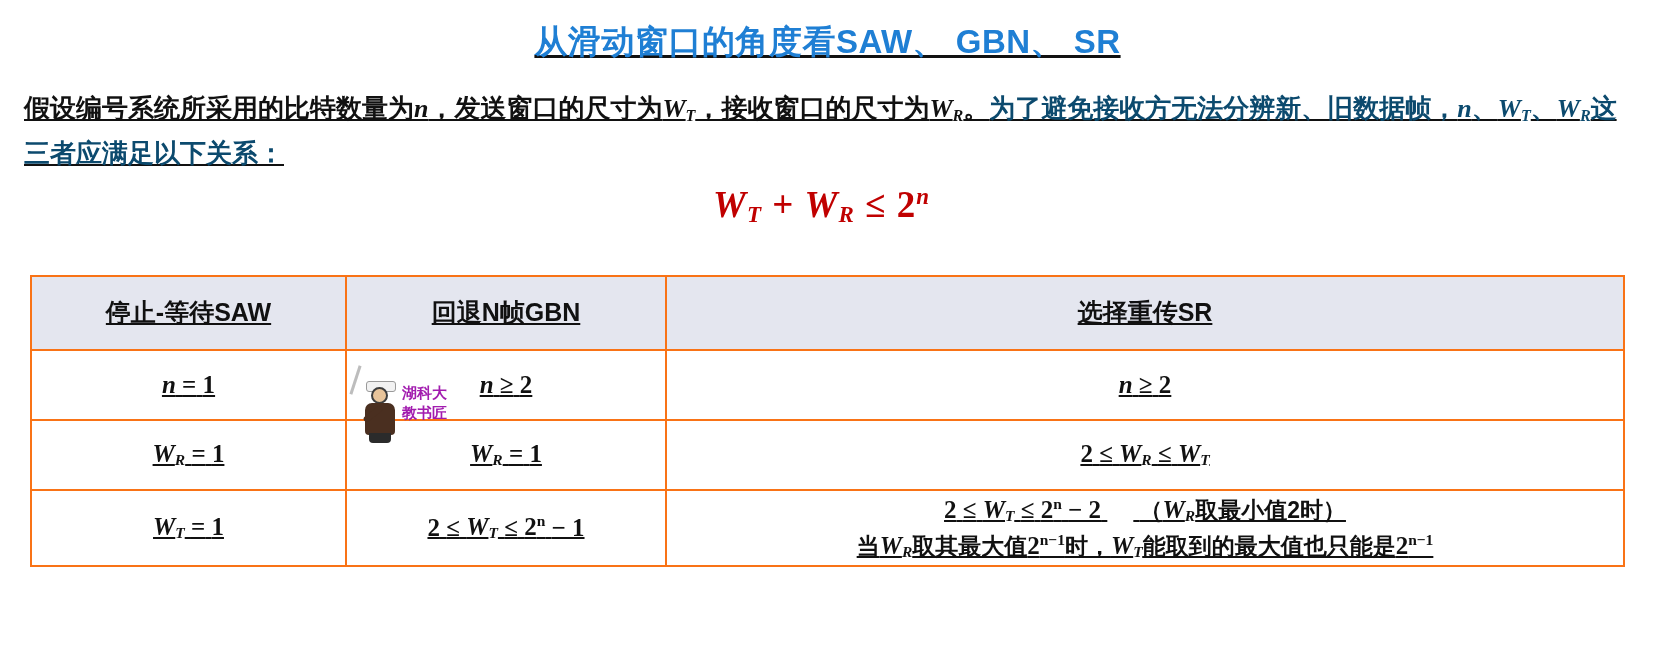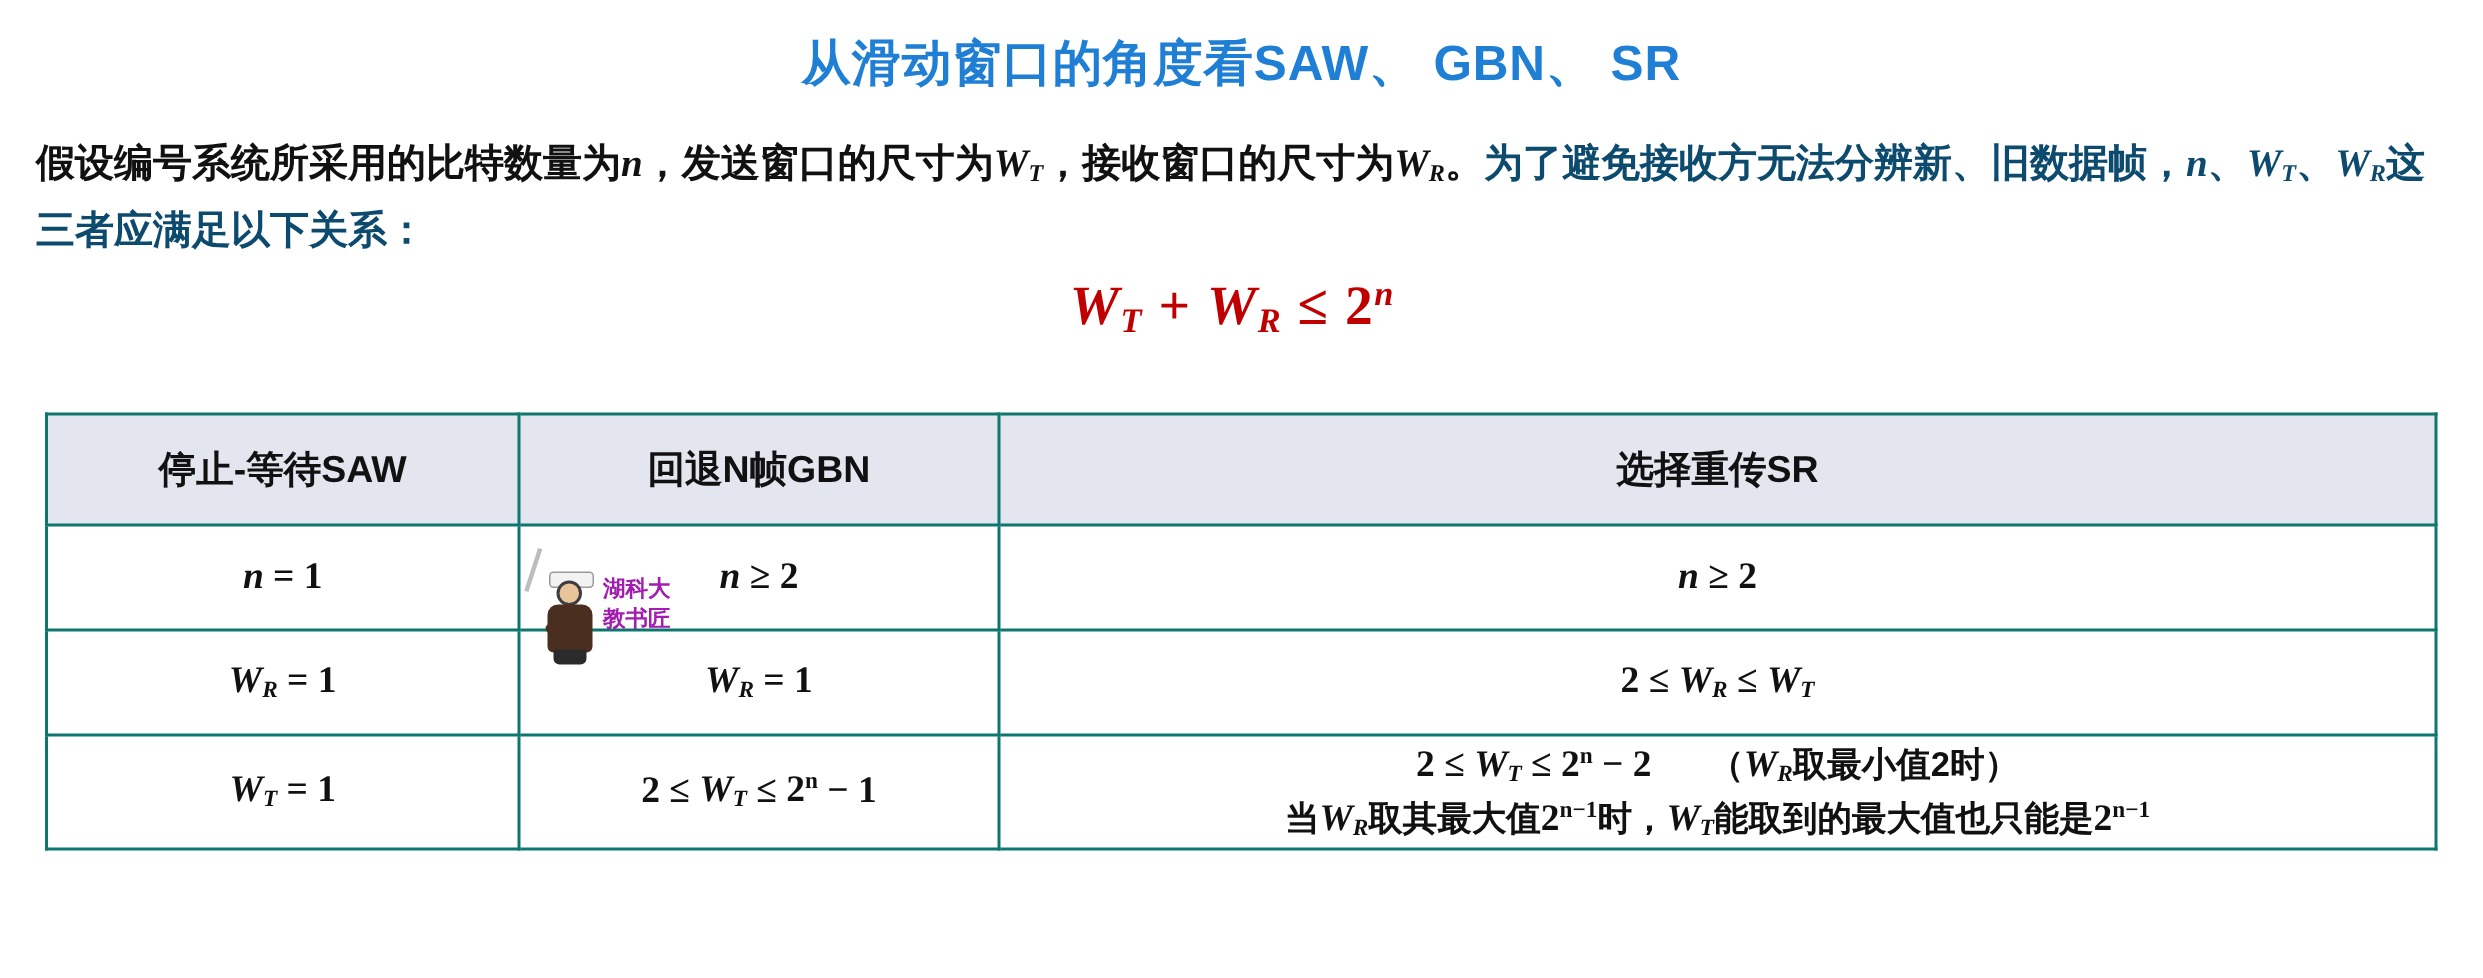--- a/index.html
+++ b/index.html
@@ -13,20 +13,21 @@
     font-family: "Liberation Sans", sans-serif;
     color: #111111;
     position: relative;
     overflow: hidden;
   }
   .slide {
     position: relative;
     width: 1655px;
     height: 652px;
     box-sizing: border-box;
+    text-decoration: underline;
   }
 
   
   .title {
     text-align: center;
     font-size: 33px;
     font-weight: bold;
     color: #1f7fd4;
     letter-spacing: 0.5px;
     padding-top: 22px;
@@ -169,21 +170,21 @@
   
   .table-wrap {
     margin: 12px 30px 0 30px;
   }
   table.main {
     border-collapse: collapse;
     width: 1595px;
     table-layout: fixed;
   }
   table.main th, table.main td {
-    border: 2px solid #0f766e;
+    border: 2px solid #f97316;
     text-align: center;
     vertical-align: middle;
   }
   table.main th {
     background: #e4e6ef;
     height: 70px;
     font-size: 25px;
     font-weight: bold;
     color: #111111;
   }

